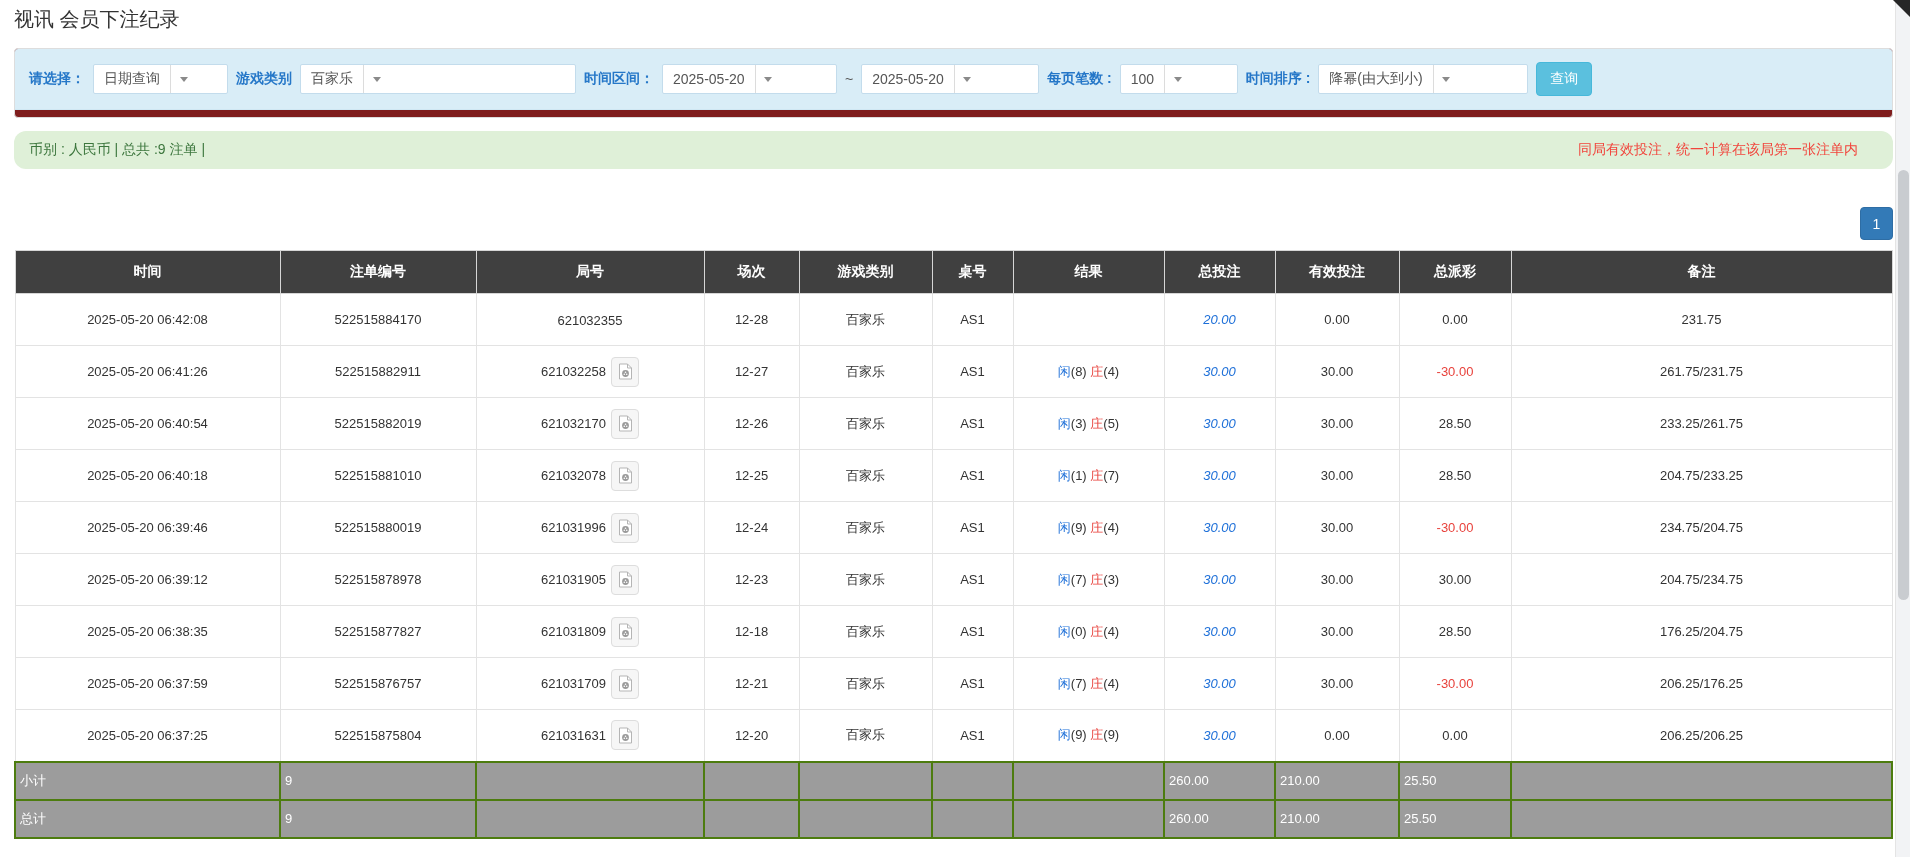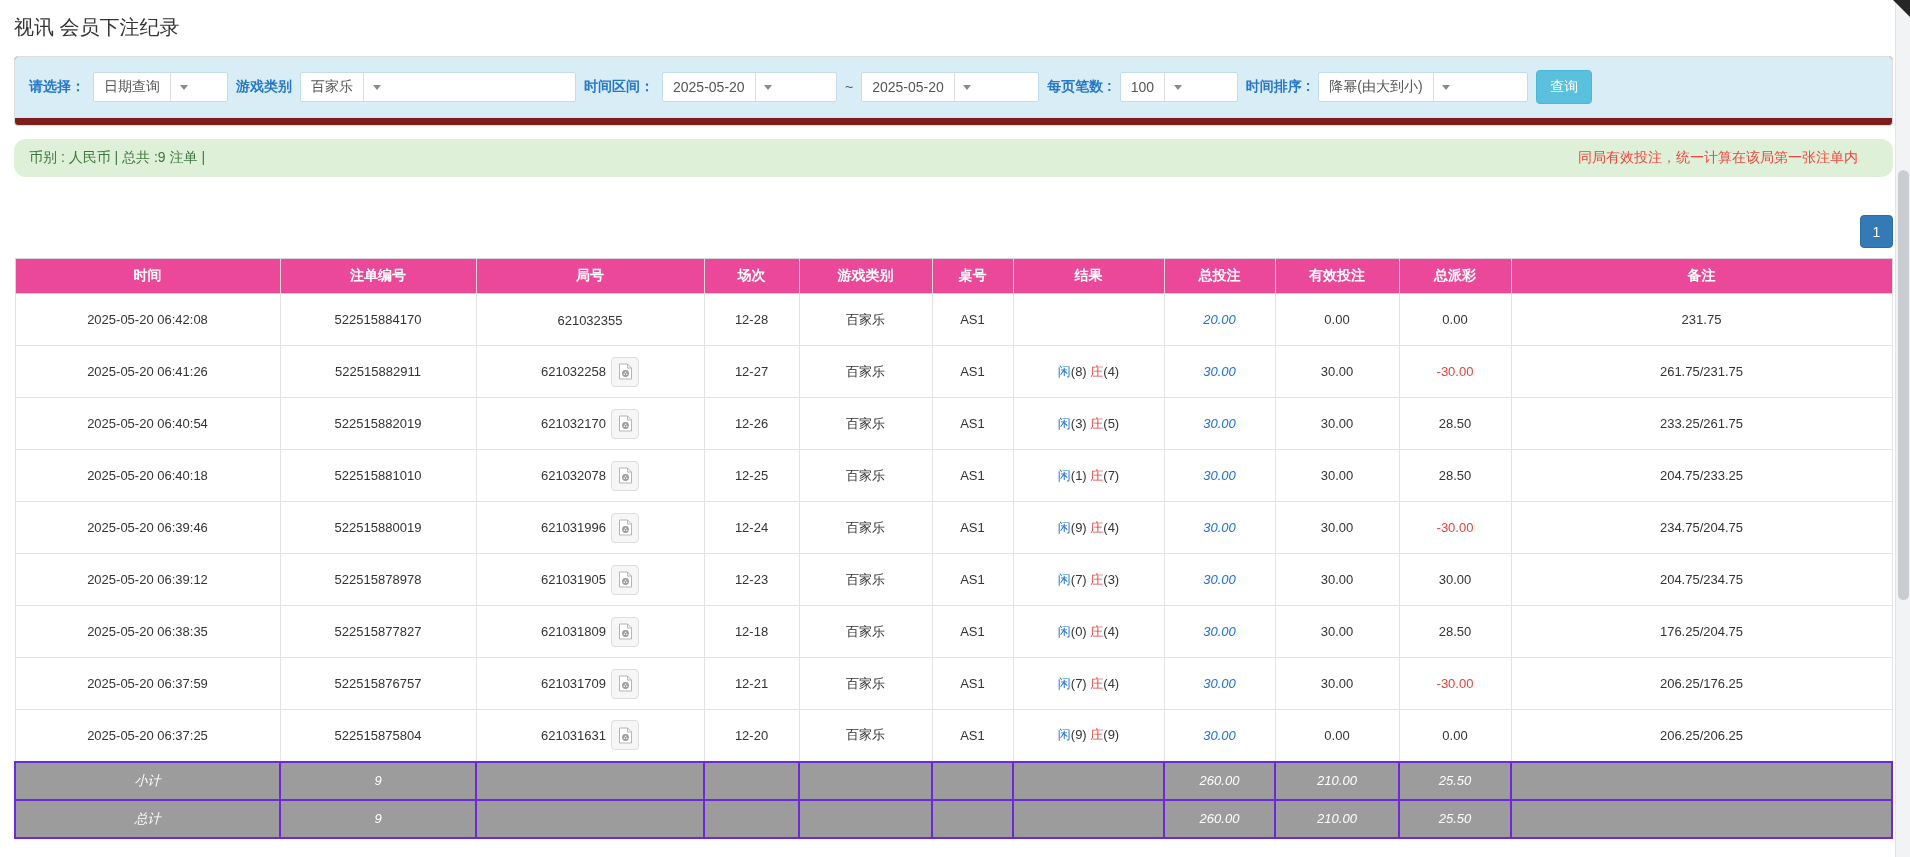--- a/index.html
+++ b/index.html
@@ -5,21 +5,21 @@
   * { box-sizing: border-box; }
   html, body { margin: 0; padding: 0; }
   body {
     width: 1910px; height: 857px; overflow: hidden; position: relative;
     background: #fff; font-family: "Liberation Sans", "DejaVu Sans", sans-serif;
     color: #333;
   }
   .page { padding: 2px 17px 0 14px; }
 
   
-  .page-title { font-size: 20px; font-weight: normal; color: #333; margin: 12px 0 15px 0; }
+  .page-title { font-size: 20px; font-weight: normal; color: #333; margin: 4px 0 15px 0; }
 
   
   .filter-panel { border: 1px solid #ddd; border-radius: 4px; padding-bottom: 7px; background: #7f1d1d; }
   .filter-heading {
     background: #d9edf7; border-bottom: 1px solid #cfe7f3; border-radius: 3px 3px 0 0;
     padding: 13px 14px; display: flex; align-items: center; gap: 8px; white-space: nowrap;
   }
   .f-label { color: #2577c8; font-weight: bold; font-size: 14px; }
   .sel {
     background: #fff; border: 1px solid #c3dcec; border-radius: 2px; height: 30px;
@@ -52,40 +52,40 @@
   .pager-bottom { margin-top: 22px; }
   .page-btn {
     width: 33px; height: 33px; background: #337ab7; border: 1px solid #2e6da4; color: #fff;
     border-radius: 4px; font-size: 14px; display: flex; align-items: center; justify-content: center;
     cursor: pointer;
   }
 
   
   table.records { width: 100%; border-collapse: collapse; table-layout: fixed; border: 1px solid #ddd; }
   thead th {
-    background: #ec4899; color: #fff; font-size: 14px; font-weight: bold;
-    height: 35px; border: 1px solid #d6d6d6; text-align: center; padding: 0 16px;
+    background: #404040; color: #fff; font-size: 14px; font-weight: bold;
+    height: 43px; border: 1px solid #d6d6d6; text-align: center; padding: 0 16px;
   }
   tbody td {
     background: #fff; font-size: 13px; color: #333; text-align: center;
     height: 52px; border: 1px solid #e3e3e3; padding: 0 4px; vertical-align: middle;
   }
   .round-cell-inner { display: inline-flex; align-items: center; gap: 5px; vertical-align: middle; }
   .video-btn {
     width: 28px; height: 30px; background: #f6f6f6; border: 1px solid #ddd; border-radius: 4px;
     display: inline-flex; align-items: center; justify-content: center; cursor: pointer; padding: 0;
   }
   .bet-link { color: #1d6fd8; cursor: pointer; font-style: italic; }
   .res-player { color: #1d6fd8; }
   .res-banker { color: #e8423c; }
   .res-score { color: #333; }
   td.neg, .neg { color: #e8423c; }
   tfoot td {
-    background: #9c9c9c; color: #fff; font-size: 13px; text-align: center;
-    height: 38px; border: 2px solid #6d28d9; padding: 0 4px; font-style: italic;
+    background: #9c9c9c; color: #fff; font-size: 13px; text-align: left;
+    height: 38px; border: 2px solid #4d7c0f; padding: 0 4px;
   }
 
   
   .scrollbar-track {
     position: fixed; top: 0; right: 0; width: 15px; height: 857px;
     background: #f2f3f5; border-left: 1px solid #e4e4e4; z-index: 40;
   }
   .scrollbar-thumb {
     position: absolute; left: 2px; width: 11px; top: 170px; height: 430px;
     background: #c9ccd0; border-radius: 6px;

